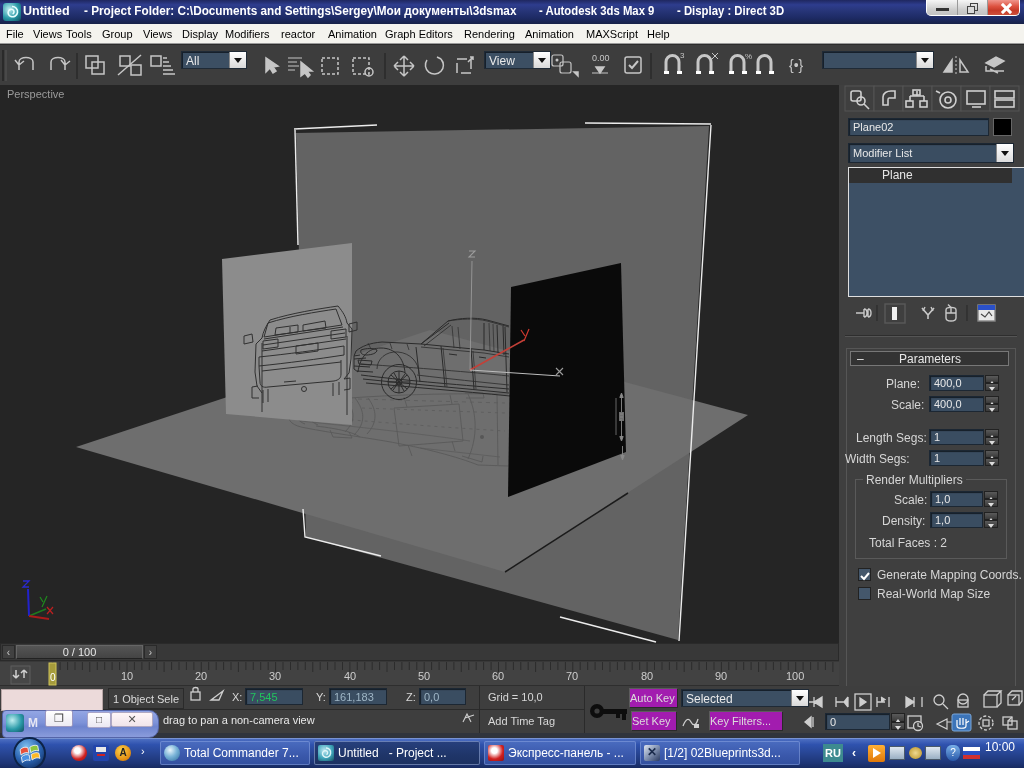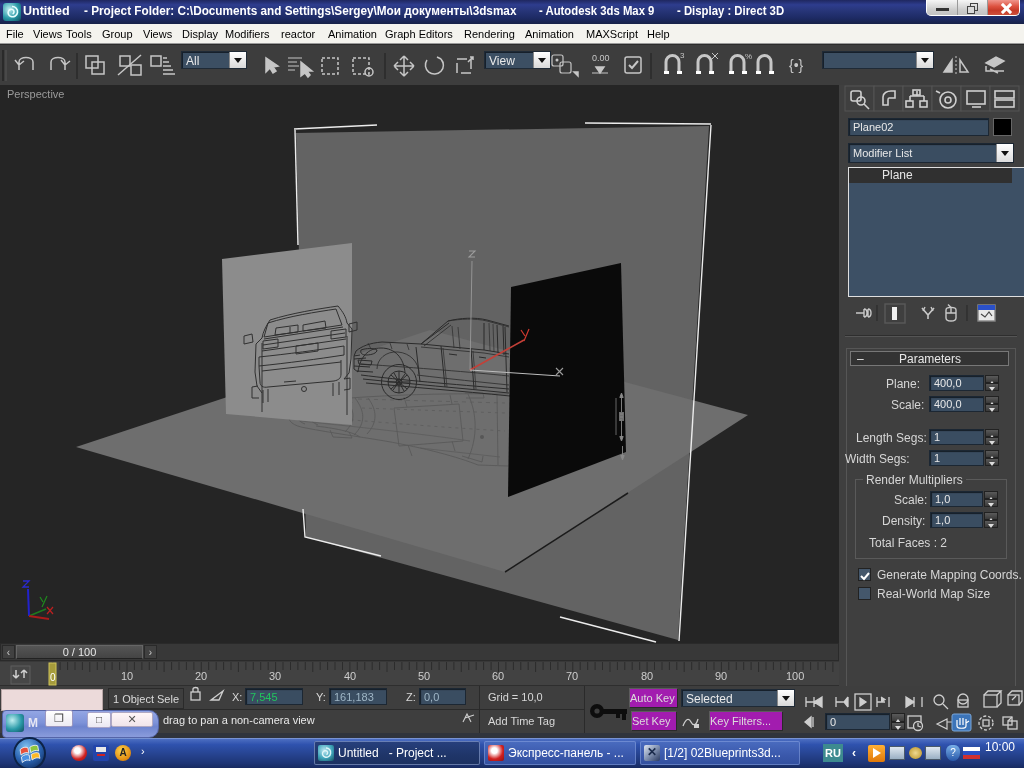--- a/index.html
+++ b/index.html
@@ -640,21 +640,21 @@
       </div>
     <div class="abs" style="left:479px;top:0;width:1px;height:47px;background:#2a2a2a"></div>
     <div class="abs" style="left:488px;top:5px;color:#d8d8d8;font-size:11px">Grid = 10,0</div>
     <div class="abs" style="left:0px;top:23px;width:479px;height:1px;background:#2a2a2a"></div>
     <div class="abs" style="left:163px;top:28px;color:#e8e8e8;font-size:11px">drag to pan a non-camera view</div>
     <div class="abs" style="left:488px;top:29px;color:#d8d8d8;font-size:11px">Add Time Tag</div>
     <div class="abs" style="left:479px;top:23px;width:105px;height:1px;background:#2a2a2a"></div>
     <div class="abs" style="left:584px;top:0;width:1px;height:47px;background:#2a2a2a"></div>
     <div class="sbtn" style="left:629px;top:2px;width:49px;height:20px;line-height:18px">Auto Key</div>
     <div class="sbtn" style="left:631px;top:25px;width:46px;height:20px;line-height:18px">Set Key</div>
-    <div class="combo" style="left:681px;top:3px;width:114px">
+    <div class="combo" style="left:681px;top:3px;width:128px">
         <span>Selected</span>
         <div class="drop"></div>
       </div>
     <div class="sbtn" style="left:709px;top:25px;width:74px;height:20px;line-height:18px">Key Filters...</div>
     <div class="fieldblue" style="left:825px;top:27px;width:65px;height:17px">
         <span style="top:2px">0</span>
       </div>
     <div class="spin" style="left:891px;top:27px;height:17px">
         <div class="up"></div>
         <div class="dn"></div>
@@ -679,20 +679,24 @@
         <path d="M14,13.8 C17,12.3 20,12.3 22,13.8 L22,19 C20,17.5 17,17.5 14,19.3 Z" fill="#fdb927" stroke="#f4f4f4" stroke-width="0.8"></path>
       </g>
     </svg>
     <div class="abs" style="left:71px;top:7px;width:16px;height:16px;border-radius:50%;background:radial-gradient(circle at 40% 35%,#fff 20%,#d02020 60%,#901010)"></div>
     <div class="abs" style="left:93px;top:7px;width:16px;height:16px;background:#2244aa;border-radius:2px">
       <div class="abs" style="left:3px;top:2px;width:10px;height:5px;background:#e8e8e8"></div>
       <div class="abs" style="left:4px;top:9px;width:8px;height:2px;background:#cc2222"></div>
     </div>
     <div class="abs" style="left:115px;top:7px;width:16px;height:16px;border-radius:50%;background:radial-gradient(circle at 40% 35%,#ffd24a,#e08a10 70%,#a05a08);color:#222;font-size:10px;font-weight:bold;text-align:center;line-height:16px">A</div>
     <div class="abs" style="left:141px;top:7px;color:#fff;font-size:11px">›</div>
+    <div class="task" style="left:160px;width:150px">
+      <div class="ic" style="border-radius:50%;background:radial-gradient(circle at 38% 32%,#e8f4fa,#7ab4d8 45%,#2a6a9a)"></div>
+      <span class="tx">Total Commander 7...</span>
+    </div>
     <div class="task" style="left:484px;width:152px">
       <div class="ic" style="background:radial-gradient(circle at 40% 35%,#fff 20%,#d02020 60%,#901010)"></div>
       <span class="tx">Экспресс-панель - ...</span>
     </div>
     <div class="task active" style="left:314px;width:166px">
       <div class="ic" style="background:radial-gradient(circle at 40% 35%,#bde8f2,#3ea4ba 55%,#15505e)"><svg width="16" height="16">
             <path d="M8,3 C11,3 13,5.2 12.6,8.3 C12.2,11 9.6,12.8 7,12 C4.8,11.3 4,9 4.8,7.2 C5.6,5.6 7.7,5.2 8.9,6.3 C10,7.3 9.8,9.1 8.4,9.7" stroke="#dff6f8" stroke-width="1.4" fill="none"></path>
           </svg></div>
       <span class="tx">Untitled&nbsp;&nbsp;&nbsp;- Project ...</span>
     </div>

